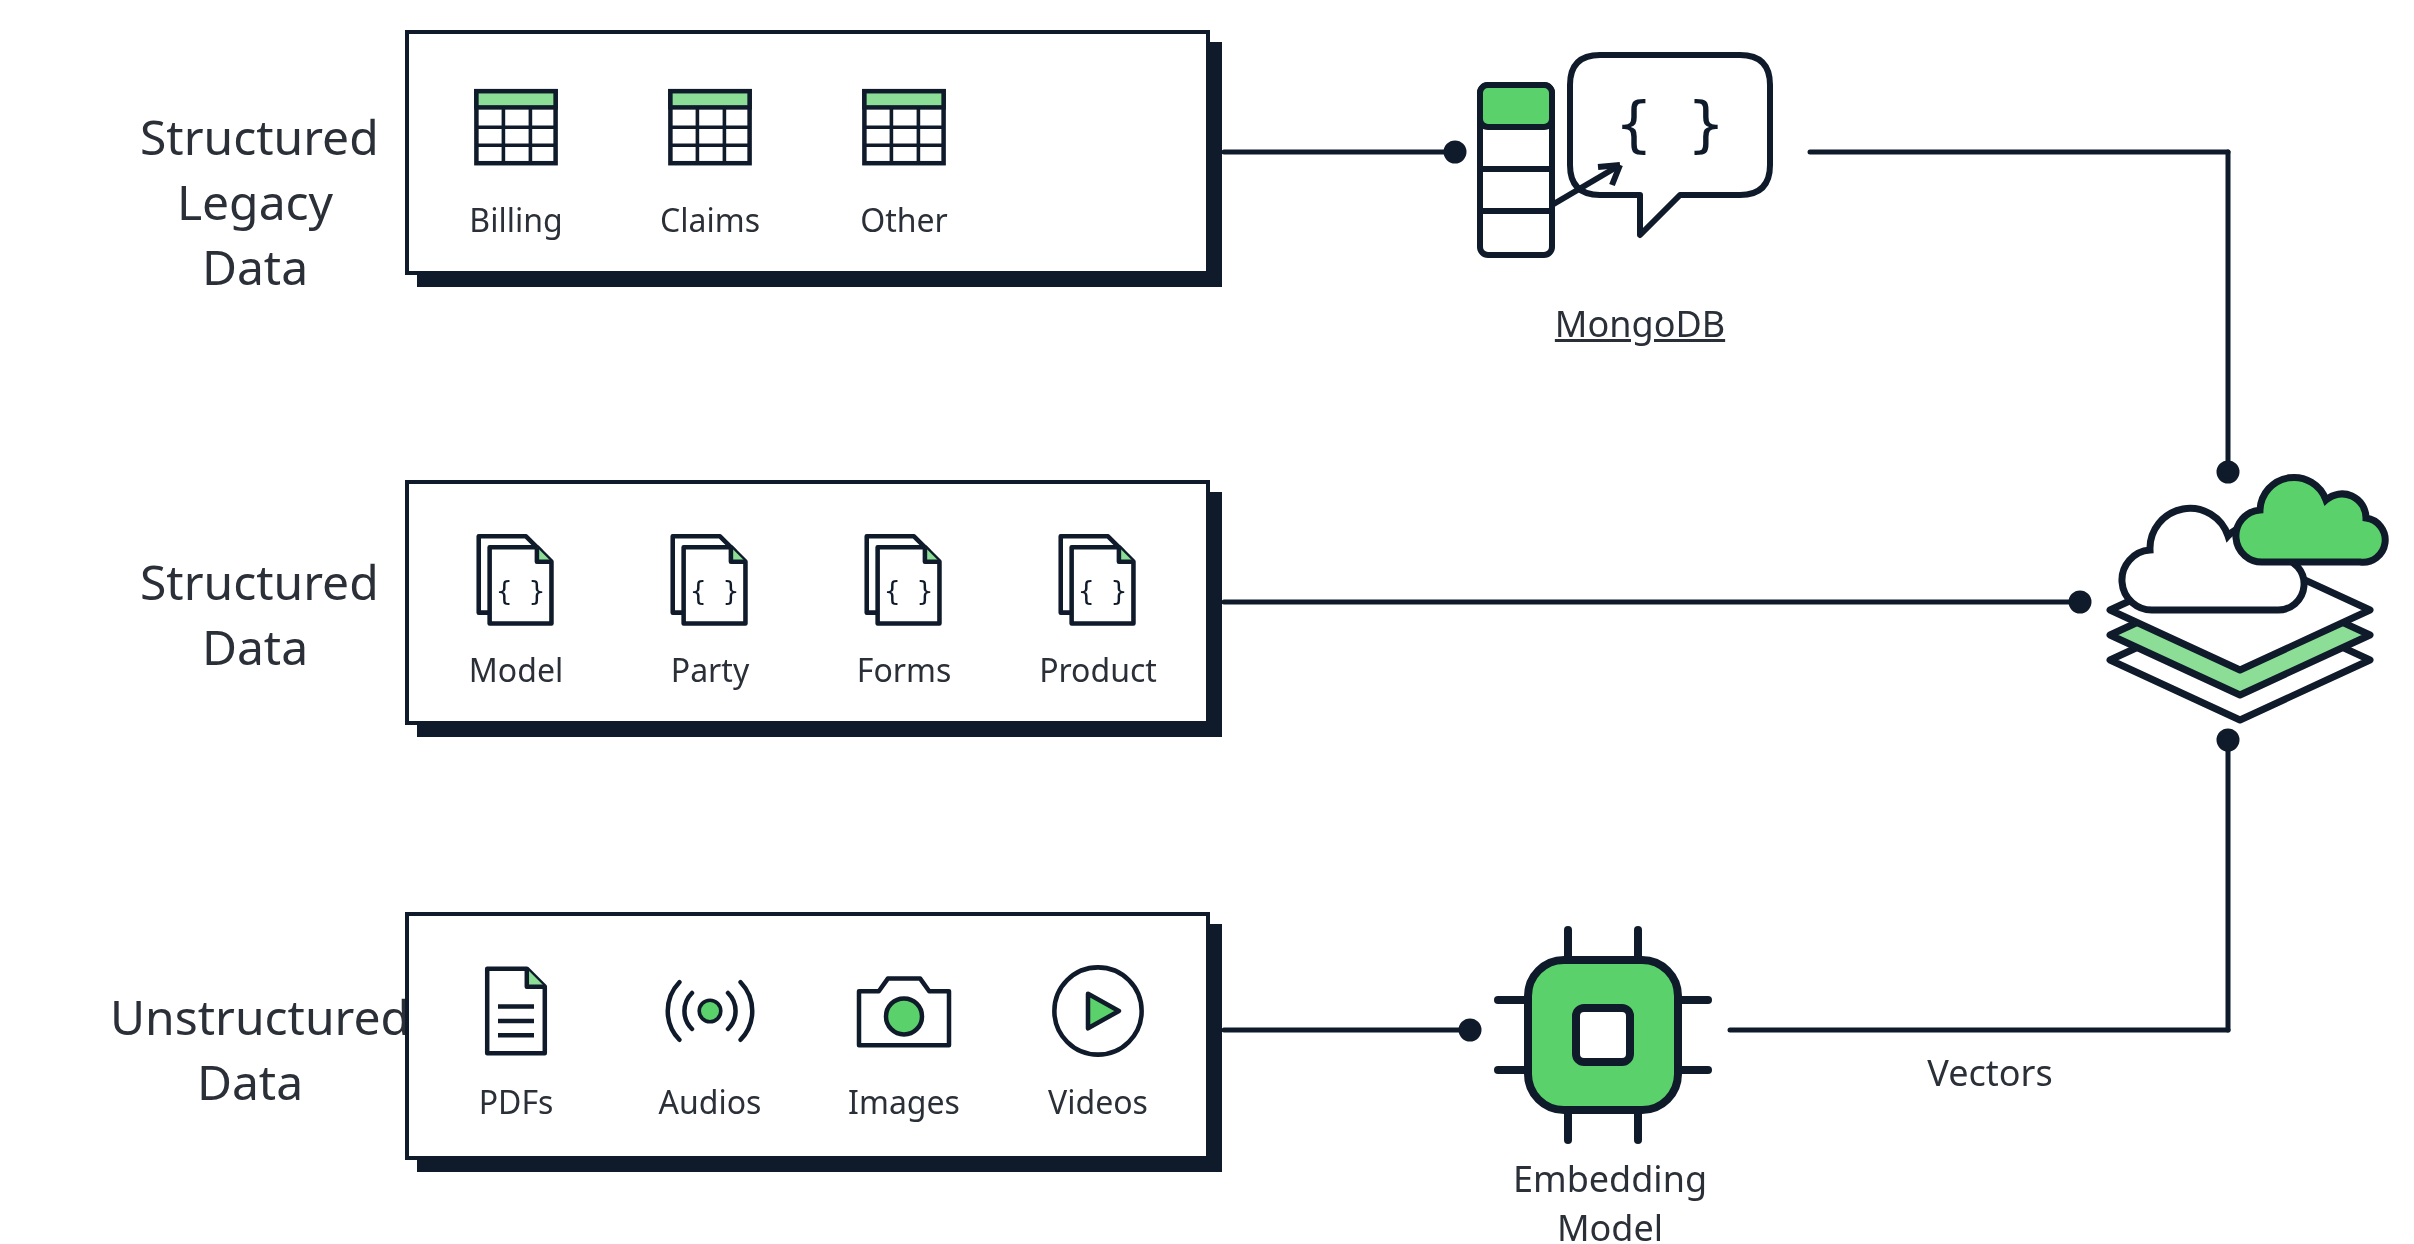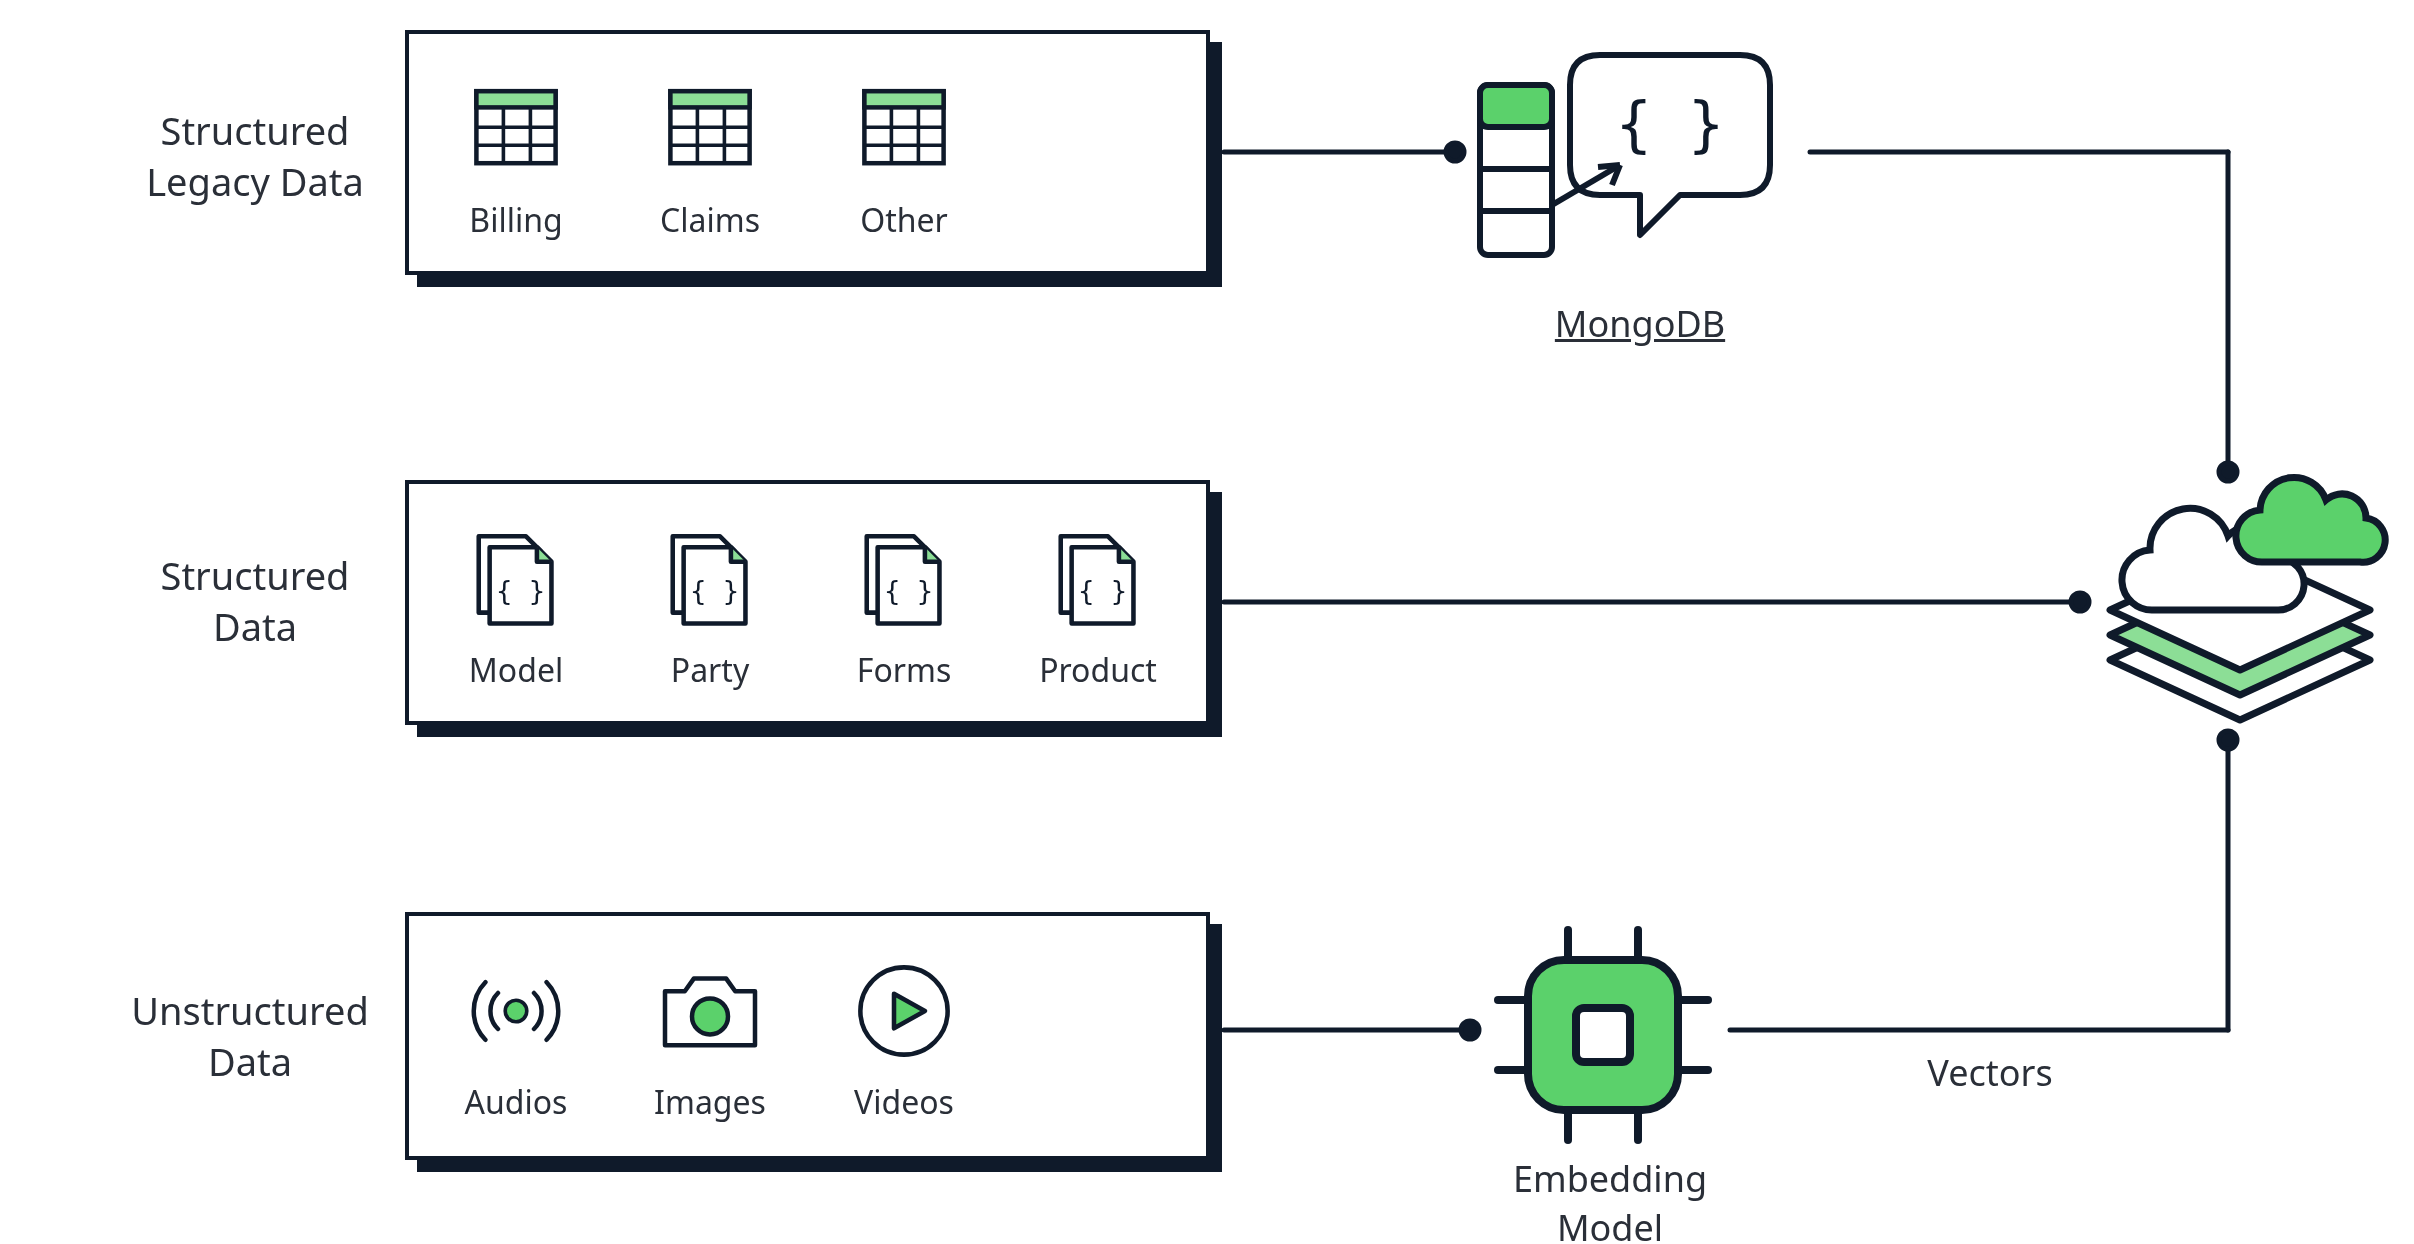--- a/index.html
+++ b/index.html
@@ -15,21 +15,21 @@
   }
   .stage{
     position:relative;
     width:2414px;
     height:1244px;
   }
   
   .section-label{
     position:absolute;
     text-align:center;
-    font-size:38px;
+    font-size:48px;
     line-height:1.35;
     color:var(--text);
   }
   
   .panel{
     position:absolute;
     background:#fff;
     border:4px solid var(--stroke);
     box-shadow:12px 12px 0 0 var(--stroke);
     padding:40px 32px 24px 32px;
@@ -193,20 +193,32 @@
             <text x="60" y="78" font-size="30" text-anchor="middle" fill="var(--stroke)" font-family="monospace">{ }</text>
           </svg>
         </div>
         <div class="cap">Product</div>
       </div>
     </div>
   </div>
 
   <div class="panel" style="left:405px; top:912px; width:805px; height:248px;">
     <div class="panel-row">
+      <div class="item">
+        <div class="icon-slot">
+          <svg viewBox="0 0 100 110" width="90" height="100">
+            <path d="M18 8 h44 l20 20 v74 h-64 z" fill="#fff" stroke="var(--stroke)" stroke-width="5" stroke-linejoin="round"></path>
+            <path d="M62 8 v20 h20" fill="var(--green-light)" stroke="var(--stroke)" stroke-width="5" stroke-linejoin="round"></path>
+            <line x1="30" y1="50" x2="70" y2="50" stroke="var(--stroke)" stroke-width="5"></line>
+            <line x1="30" y1="66" x2="70" y2="66" stroke="var(--stroke)" stroke-width="5"></line>
+            <line x1="30" y1="82" x2="70" y2="82" stroke="var(--stroke)" stroke-width="5"></line>
+          </svg>
+        </div>
+        <div class="cap">PDFs</div>
+      </div>
       <div class="item">
         <div class="icon-slot">
           <svg viewBox="0 0 120 100" width="110" height="90">
             <circle cx="60" cy="50" r="12" fill="var(--green)" stroke="var(--stroke)" stroke-width="4"></circle>
             <path d="M40 30 A28 28 0 0 0 40 70" fill="none" stroke="var(--stroke)" stroke-width="5" stroke-linecap="round"></path>
             <path d="M80 30 A28 28 0 0 1 80 70" fill="none" stroke="var(--stroke)" stroke-width="5" stroke-linecap="round"></path>
             <path d="M26 18 A46 46 0 0 0 26 82" fill="none" stroke="var(--stroke)" stroke-width="5" stroke-linecap="round"></path>
             <path d="M94 18 A46 46 0 0 1 94 82" fill="none" stroke="var(--stroke)" stroke-width="5" stroke-linecap="round"></path>
           </svg>
         </div>

